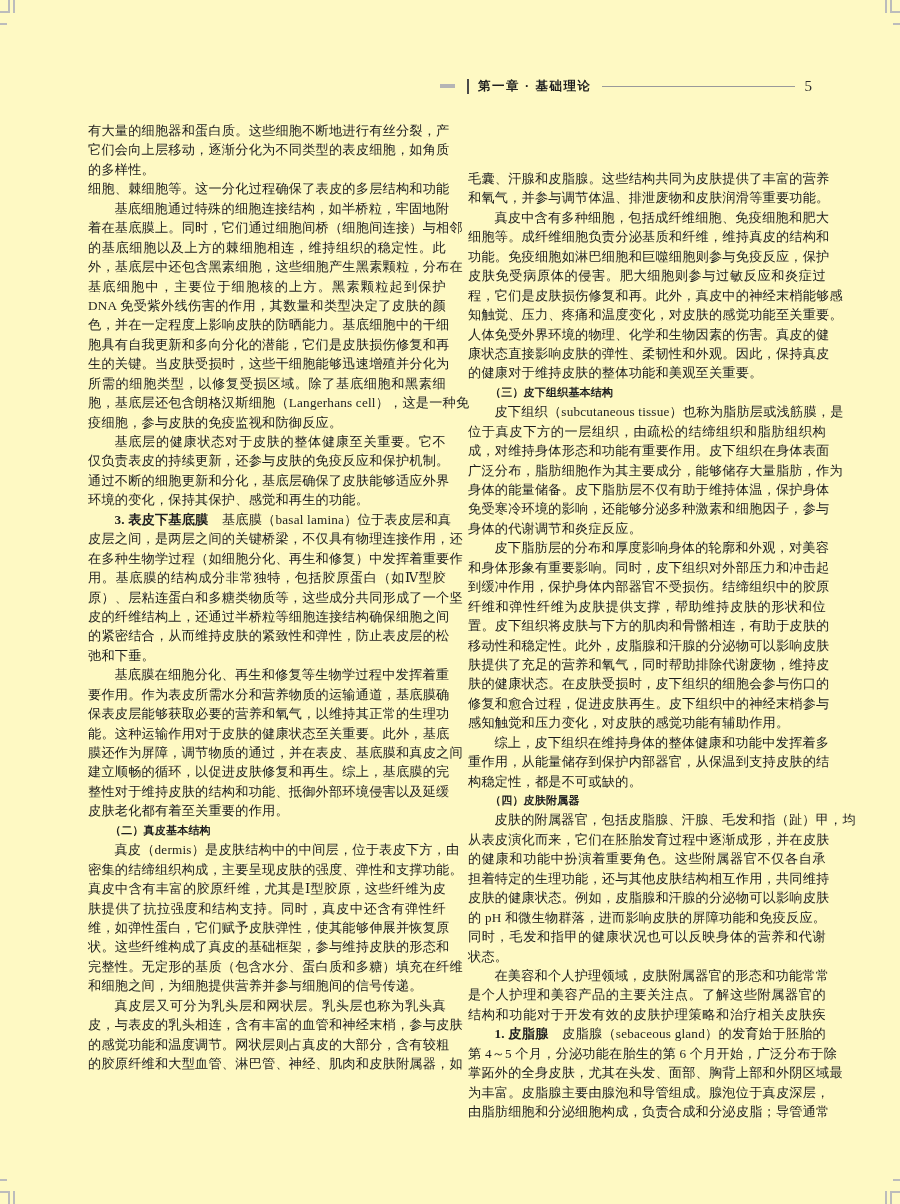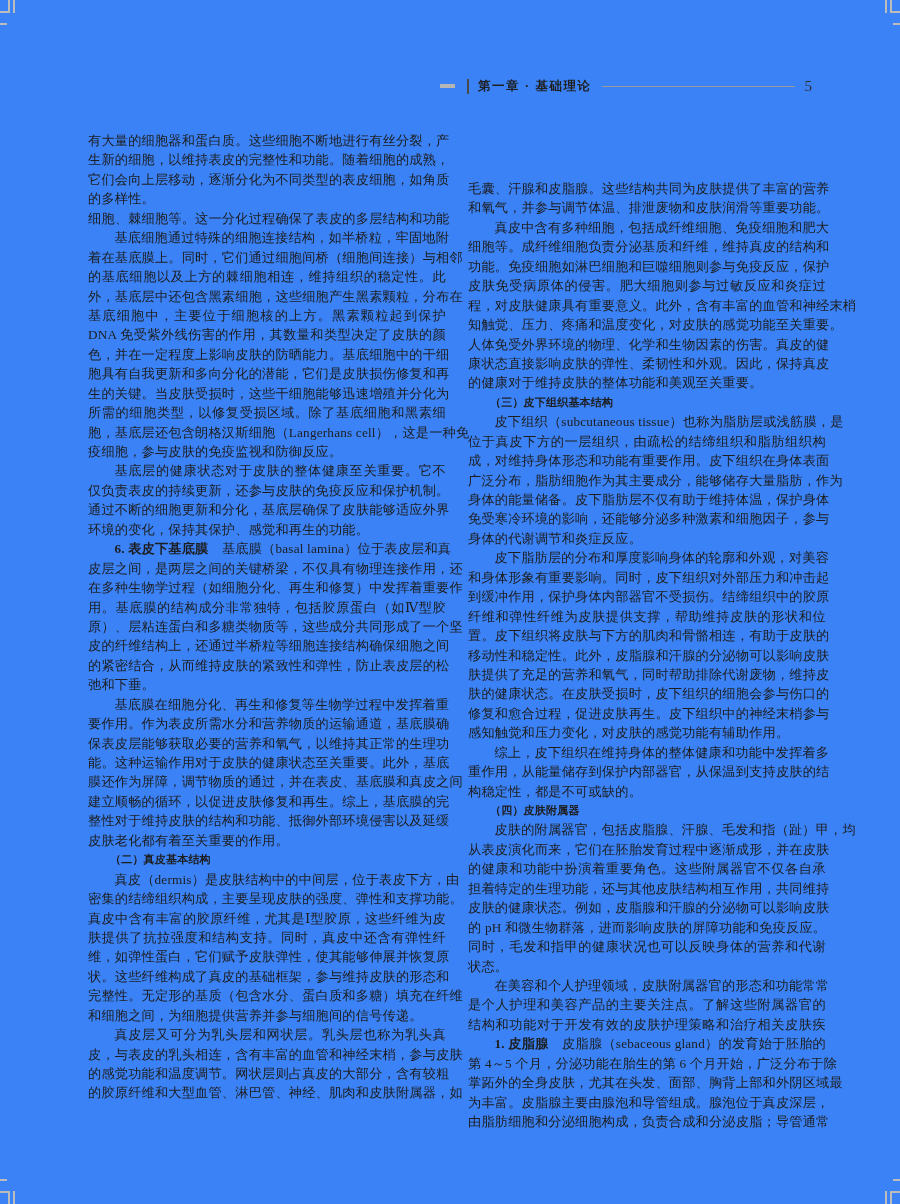--- a/index.html
+++ b/index.html
@@ -1,34 +1,34 @@
 <!DOCTYPE html>
 <html><head>
 <meta charset="utf-8">
 <style>
   html,body { margin:0; padding:0; }
   body { background:#e9e9e9; }
   .page {
     position:relative; width:900px; height:1204px; margin:0 auto;
-    background:#3b82f6; overflow:hidden;
+    background:#fef9c3; overflow:hidden;
     font-family:"Liberation Serif","DejaVu Serif",serif;
   }
   
   .cm { position:absolute; background:#bcbcbc; }
   
   .header { position:absolute; left:440px; top:76px; width:372px; height:20px;
             display:flex; align-items:center; }
   .h-dash { width:15px; height:4px; background:#b5b5b5; margin-right:12px; flex:0 0 auto; }
   .h-bar  { width:2px; height:15px; background:#4a4a4a; margin-right:9px; flex:0 0 auto; }
   .h-title{ font-family:"Liberation Sans","DejaVu Sans",sans-serif; font-weight:700;
             font-size:12.5px; color:#1f1f1f; letter-spacing:1.5px; white-space:nowrap; flex:0 0 auto; }
   .h-rule { flex:1 1 auto; height:1px; background:#9a9a9a; margin:0 10px; }
   .h-page { font-size:15px; color:#2e2e2e; flex:0 0 auto; }
   
-  .col { position:absolute; top:131px; width:358px; }
+  .col { position:absolute; top:121px; width:358px; }
   .col-left  { left:88px; }
   .col-right { left:468px;margin-top:48px; }
   .ln {
     height:19.45px; line-height:19.45px; font-size:13.2px; color:#1d1d1d;
     white-space:nowrap; letter-spacing:0.2px;
     text-align:justify; text-align-last:justify;
   }
   .ln.end  { text-align:left; text-align-last:left; }
   .ln.ind  { text-indent:2em; }
   .ln.head { font-weight:700; text-align-last:left;
@@ -65,41 +65,40 @@
   <div class="header">
     <span class="h-dash"></span>
     <span class="h-bar"></span>
     <span class="h-title">第一章 · 基础理论</span>
     <span class="h-rule"></span>
     <span class="h-page">5</span>
   </div>
 
   <div class="col col-left">
       <div class="ln">有大量的细胞器和蛋白质。这些细胞不断地进行有丝分裂，产</div>
-      <div class="ln">生新的细胞，以维持表皮的完整性和功能。随着细胞的成熟，</div>
       <div class="ln">它们会向上层移动，逐渐分化为不同类型的表皮细胞，如角质</div>
       <div class="ln end">的多样性。</div>
       <div class="ln">细胞、棘细胞等。这一分化过程确保了表皮的多层结构和功能</div>
       <div class="ln ind">基底细胞通过特殊的细胞连接结构，如半桥粒，牢固地附</div>
       <div class="ln">着在基底膜上。同时，它们通过细胞间桥（细胞间连接）与相邻</div>
       <div class="ln">的基底细胞以及上方的棘细胞相连，维持组织的稳定性。此</div>
       <div class="ln">外，基底层中还包含黑素细胞，这些细胞产生黑素颗粒，分布在</div>
       <div class="ln">基底细胞中，主要位于细胞核的上方。黑素颗粒起到保护</div>
       <div class="ln">DNA 免受紫外线伤害的作用，其数量和类型决定了皮肤的颜</div>
       <div class="ln">色，并在一定程度上影响皮肤的防晒能力。基底细胞中的干细</div>
       <div class="ln">胞具有自我更新和多向分化的潜能，它们是皮肤损伤修复和再</div>
       <div class="ln">生的关键。当皮肤受损时，这些干细胞能够迅速增殖并分化为</div>
       <div class="ln">所需的细胞类型，以修复受损区域。除了基底细胞和黑素细</div>
       <div class="ln">胞，基底层还包含朗格汉斯细胞（Langerhans cell），这是一种免</div>
       <div class="ln end">疫细胞，参与皮肤的免疫监视和防御反应。</div>
       <div class="ln ind">基底层的健康状态对于皮肤的整体健康至关重要。它不</div>
       <div class="ln">仅负责表皮的持续更新，还参与皮肤的免疫反应和保护机制。</div>
       <div class="ln">通过不断的细胞更新和分化，基底层确保了皮肤能够适应外界</div>
       <div class="ln end">环境的变化，保持其保护、感觉和再生的功能。</div>
-      <div class="ln ind"><span class="lead">6. 表皮下基底膜</span>　基底膜（basal lamina）位于表皮层和真</div>
+      <div class="ln ind"><span class="lead">3. 表皮下基底膜</span>　基底膜（basal lamina）位于表皮层和真</div>
       <div class="ln">皮层之间，是两层之间的关键桥梁，不仅具有物理连接作用，还</div>
       <div class="ln">在多种生物学过程（如细胞分化、再生和修复）中发挥着重要作</div>
       <div class="ln">用。基底膜的结构成分非常独特，包括胶原蛋白（如Ⅳ型胶</div>
       <div class="ln">原）、层粘连蛋白和多糖类物质等，这些成分共同形成了一个坚</div>
       <div class="ln">皮的纤维结构上，还通过半桥粒等细胞连接结构确保细胞之间</div>
       <div class="ln">的紧密结合，从而维持皮肤的紧致性和弹性，防止表皮层的松</div>
       <div class="ln end">弛和下垂。</div>
       <div class="ln ind">基底膜在细胞分化、再生和修复等生物学过程中发挥着重</div>
       <div class="ln">要作用。作为表皮所需水分和营养物质的运输通道，基底膜确</div>
       <div class="ln">保表皮层能够获取必要的营养和氧气，以维持其正常的生理功</div>
@@ -122,21 +121,21 @@
       <div class="ln">的感觉功能和温度调节。网状层则占真皮的大部分，含有较粗</div>
       <div class="ln">的胶原纤维和大型血管、淋巴管、神经、肌肉和皮肤附属器，如</div>
     </div>
   <div class="col col-right">
       <div class="ln">毛囊、汗腺和皮脂腺。这些结构共同为皮肤提供了丰富的营养</div>
       <div class="ln end">和氧气，并参与调节体温、排泄废物和皮肤润滑等重要功能。</div>
       <div class="ln ind">真皮中含有多种细胞，包括成纤维细胞、免疫细胞和肥大</div>
       <div class="ln">细胞等。成纤维细胞负责分泌基质和纤维，维持真皮的结构和</div>
       <div class="ln">功能。免疫细胞如淋巴细胞和巨噬细胞则参与免疫反应，保护</div>
       <div class="ln">皮肤免受病原体的侵害。肥大细胞则参与过敏反应和炎症过</div>
-      <div class="ln">程，对皮肤健康具有重要意义。此外，含有丰富的血管和神经末梢</div>
+      <div class="ln">程，它们是皮肤损伤修复和再。此外，真皮中的神经末梢能够感</div>
       <div class="ln end">知触觉、压力、疼痛和温度变化，对皮肤的感觉功能至关重要。</div>
       <div class="ln">人体免受外界环境的物理、化学和生物因素的伤害。真皮的健</div>
       <div class="ln">康状态直接影响皮肤的弹性、柔韧性和外观。因此，保持真皮</div>
       <div class="ln end">的健康对于维持皮肤的整体功能和美观至关重要。</div>
       <div class="ln ind end head">（三）皮下组织基本结构</div>
       <div class="ln ind">皮下组织（subcutaneous tissue）也称为脂肪层或浅筋膜，是</div>
       <div class="ln">位于真皮下方的一层组织，由疏松的结缔组织和脂肪组织构</div>
       <div class="ln">成，对维持身体形态和功能有重要作用。皮下组织在身体表面</div>
       <div class="ln">广泛分布，脂肪细胞作为其主要成分，能够储存大量脂肪，作为</div>
       <div class="ln">身体的能量储备。皮下脂肪层不仅有助于维持体温，保护身体</div>

